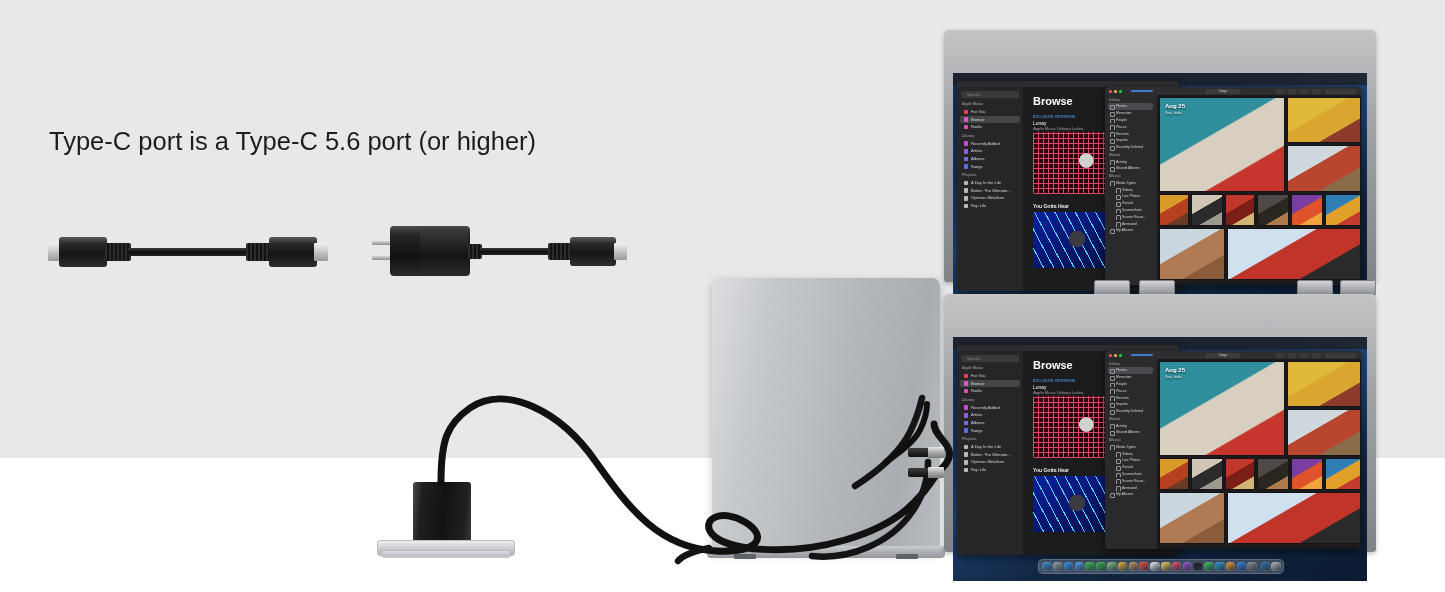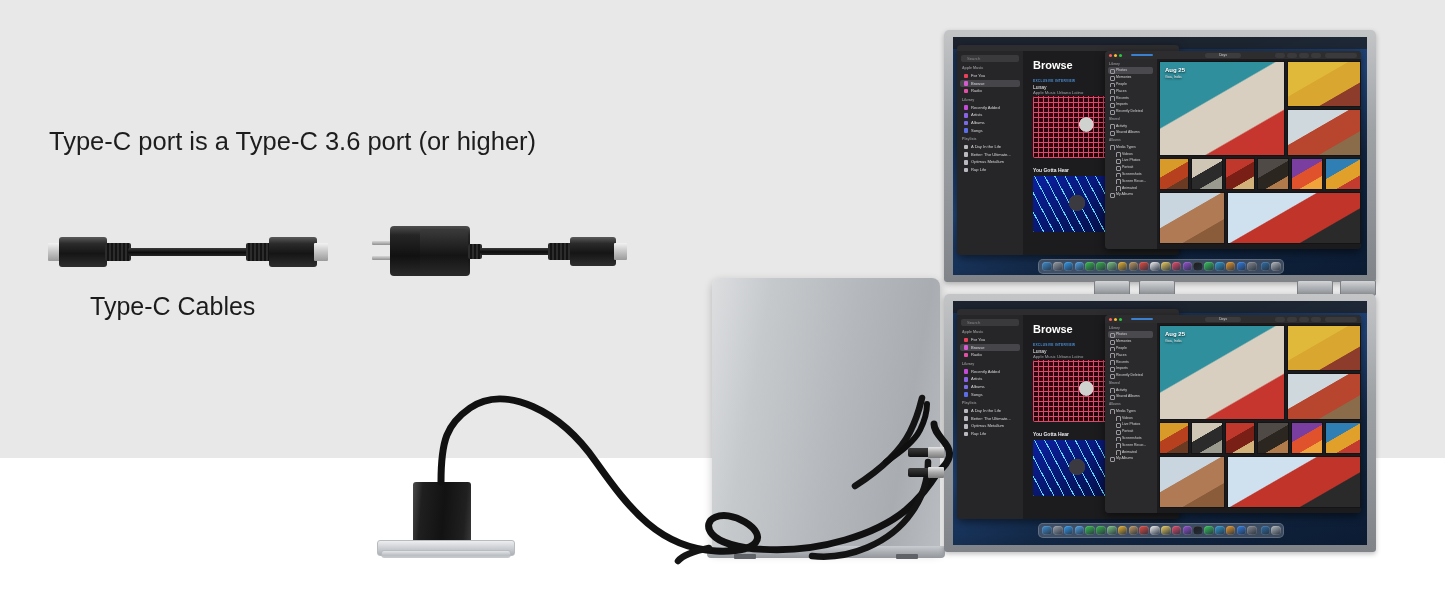--- a/index.html
+++ b/index.html
@@ -31,21 +31,21 @@
   
   #cable1{left:48px;top:232px;width:280px;height:40px;}
   
   #brick{left:372px;top:226px;width:285px;height:52px;}
   .brick-body{position:absolute;left:18px;top:0px;width:80px;height:50px;background:linear-gradient(180deg,#4e4e4e 0%,#252525 18%,#111 60%,#2a2a2a 100%);border-radius:4px;}
   .brick-face{position:absolute;left:48px;top:3px;width:48px;height:44px;background:linear-gradient(180deg,#3b3b3b,#141414 60%,#272727);border-radius:3px 5px 5px 3px;}
   .prong{position:absolute;width:20px;height:4px;background:linear-gradient(180deg,#d6d6d6,#8f8f8f);border-radius:1px;}
 
   
   .monitor{position:absolute;background:linear-gradient(180deg,#c3c5c7,#9fa2a5 40%,#808489);border-radius:5px 5px 3px 3px;box-shadow:0 2px 5px rgba(0,0,0,.25);}
-  .mon-screen{position:absolute;overflow:hidden;background:#0c1726;}
+  .mon-screen{position:absolute;overflow:hidden;background:#0c1726;margin-top:36px;}
   .mon-foot{position:absolute;background:linear-gradient(180deg,#d2d4d6,#a6a9ad 60%,#8d9094);border-radius:2px;border:1px solid #7d8084;}
 
   
   .desktop{position:absolute;inset:0;background:
       linear-gradient(160deg,#1b3559 0%,#17335a 28%,#20457a 46%,#122744 68%,#0b1b32 100%);}
   .desk-menubar{position:absolute;left:0;top:0;right:0;height:5%;background:rgba(30,30,32,.72);}
 
   
   .win{position:absolute;background:#232325;border-radius:4px;overflow:hidden;box-shadow:0 3px 10px rgba(0,0,0,.55);}
   .win-bar{position:absolute;left:0;top:0;right:0;background:#2d2d2f;}
@@ -106,23 +106,22 @@
 </style>
 </head>
 <body>
 
 <div id="stage">
 
   <div class="bg-top"></div>
   <div class="bg-bottom"></div>
 
   <div class="tip">
-    <div>Type-C port is a Type-C 3.6 port (or higher)</div>
+    <div>Type-C port is a Type-C 5.6 port (or higher)</div>
   </div>
-  <div class="cap cap-a">Type-C Cables</div>
 
   <div class="cable-wrap" id="cable1">
     <div class="tipmetal" style="left:0;top:11px;width:14px;height:18px;"></div>
     <div class="plugbody" style="left:11px;top:5px;width:48px;height:30px;"></div>
     <div class="strain" style="left:57px;top:11px;width:26px;height:18px;"></div>
     <div class="wire" style="left:80px;top:16px;width:128px;height:8px;"></div>
     <div class="strain" style="left:198px;top:11px;width:26px;height:18px;"></div>
     <div class="plugbody" style="left:221px;top:5px;width:48px;height:30px;"></div>
     <div class="tipmetal" style="left:266px;top:11px;width:14px;height:18px;"></div>
   </div>

